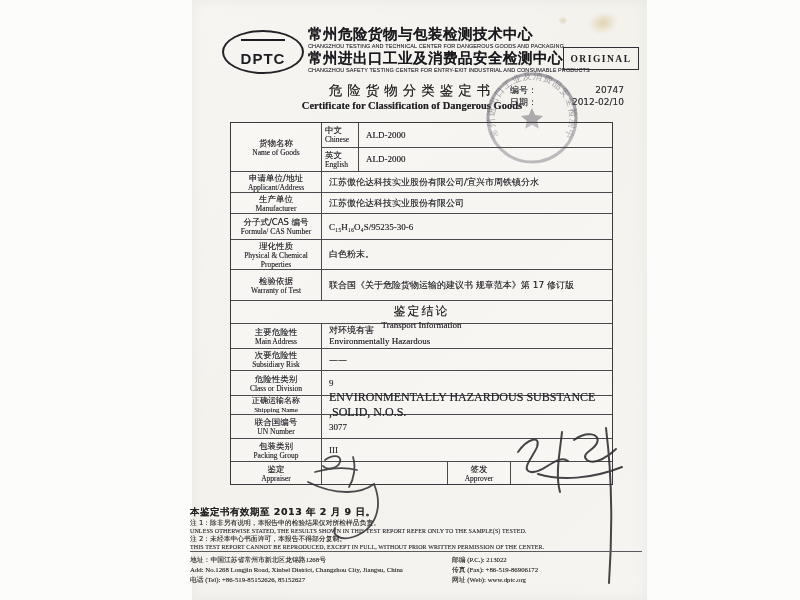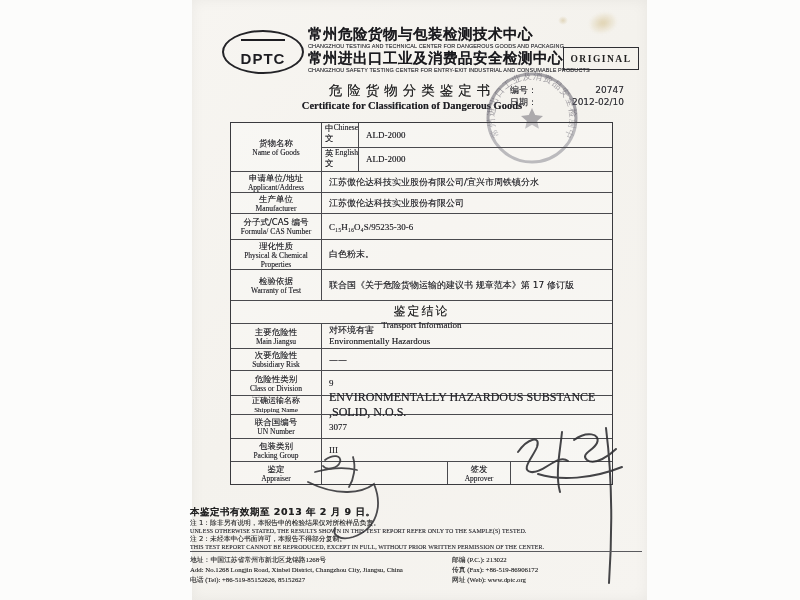--- a/index.html
+++ b/index.html
@@ -40,21 +40,21 @@
   .ctable{position:absolute;left:230px;top:122px;width:383px;border:1.6px solid #3a3a3e;
           box-sizing:border-box;background:rgba(255,255,255,.25);}
   .trow{display:flex;border-top:1px solid #4a4a4e;box-sizing:border-box;}
   .trow:first-child{border-top:none;}
   .tlabel{width:91px;min-width:91px;border-right:1px solid #4a4a4e;display:flex;flex-direction:column;
           align-items:center;justify-content:center;text-align:center;box-sizing:border-box;padding:1px 2px;}
   .lab-cn{font-size:8.5px;line-height:10px;color:#26262b;}
   .lab-en{font-size:7.5px;line-height:9px;color:#2e2e34;font-family:"Liberation Serif","DejaVu Serif",serif;}
   .tval{flex:1;display:flex;align-items:center;padding-left:7px;font-size:9px;color:#27272c;box-sizing:border-box;}
   .tval-en{font-family:"Liberation Serif","DejaVu Serif",serif;font-size:9px;}
-  .subcol{width:37px;min-width:37px;border-right:1px solid #4a4a4e;display:flex;
+  .subcol{width:37px;min-width:37px;border-right:1px solid #4a4a4e;display:flex;flex-direction:column;
           align-items:flex-start;justify-content:center;padding-left:3px;box-sizing:border-box;}
   .subrows{flex:1;display:flex;flex-direction:column;}
   .subrow{display:flex;flex:1;}
   .subrow + .subrow{border-top:1px solid #4a4a4e;}
   .sechead{flex:1;text-align:center;padding:2px 0;}
   .sec-cn{font-size:12px;letter-spacing:2px;color:#222;}
   .sec-en{font-size:9px;color:#2b2b30;font-family:"Liberation Serif","DejaVu Serif",serif;}
   .val2{display:flex;flex-direction:column;align-items:flex-start;justify-content:center;}
   .val2 .l1{font-size:9px;line-height:11px;}
   .val2 .l2{font-size:9px;line-height:11px;font-family:"Liberation Serif","DejaVu Serif",serif;}
@@ -190,21 +190,21 @@
     <div class="trow" style="height:23px">
       <div class="sechead">
         <div class="sec-cn">鉴定结论</div>
         <div class="sec-en">Transport Information</div>
       </div>
     </div>
 
     <div class="trow" style="height:25px">
       <div class="tlabel">
         <div class="lab-cn">主要危险性</div>
-        <div class="lab-en">Main Jiangsu</div>
+        <div class="lab-en">Main Address</div>
       </div>
       <div class="tval val2">
         <div class="l1">对环境有害</div>
         <div class="l2">Environmentally Hazardous</div>
       </div>
     </div>
 
     <div class="trow" style="height:22px">
       <div class="tlabel">
         <div class="lab-cn">次要危险性</div>

